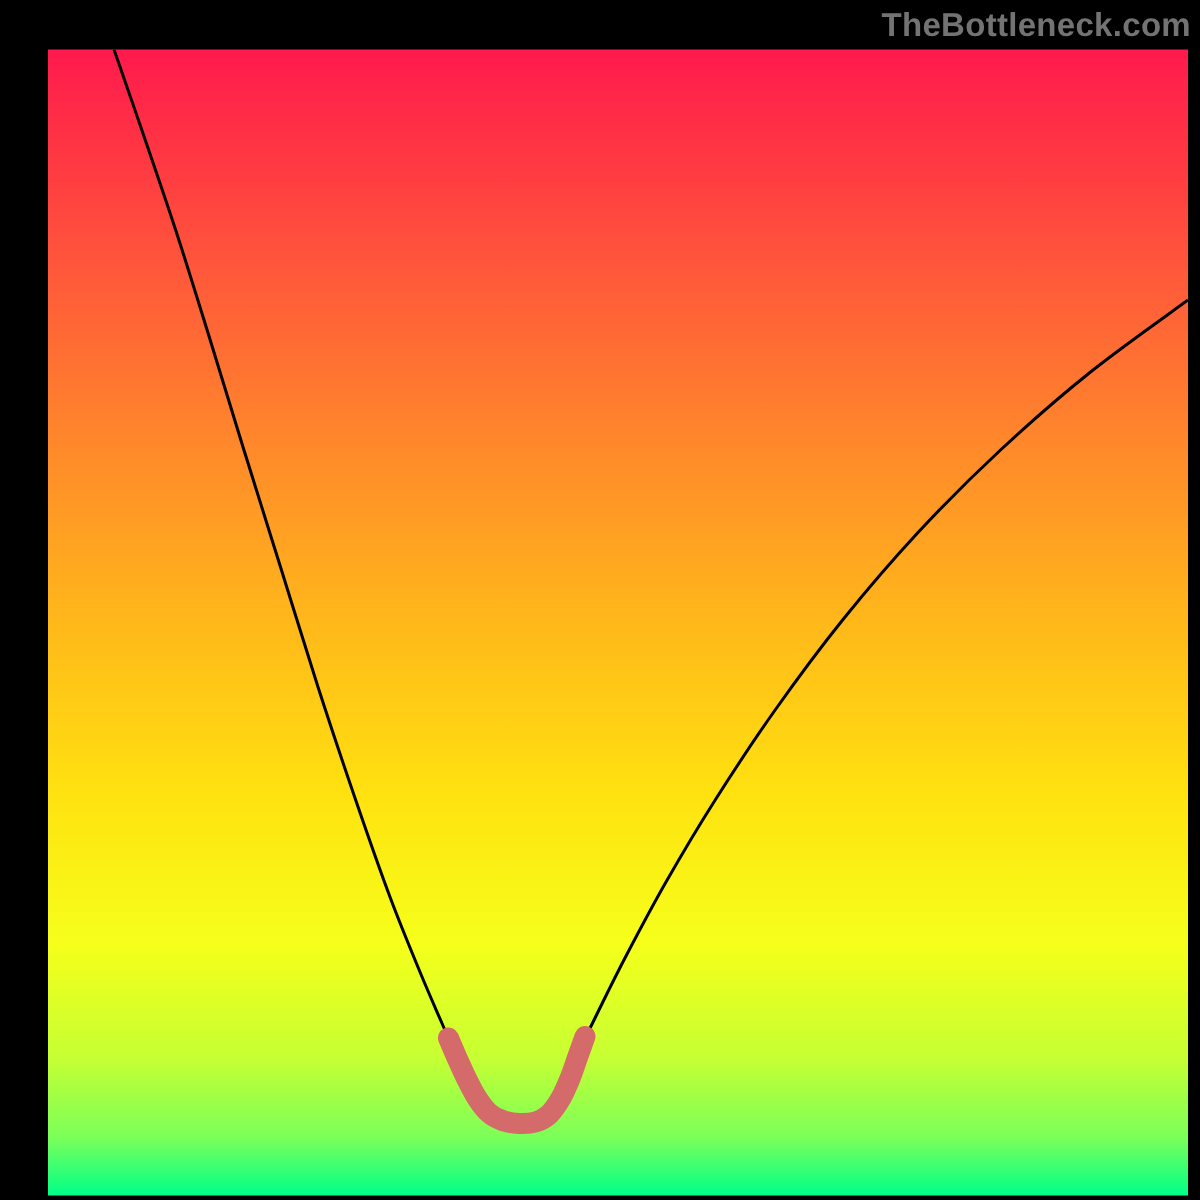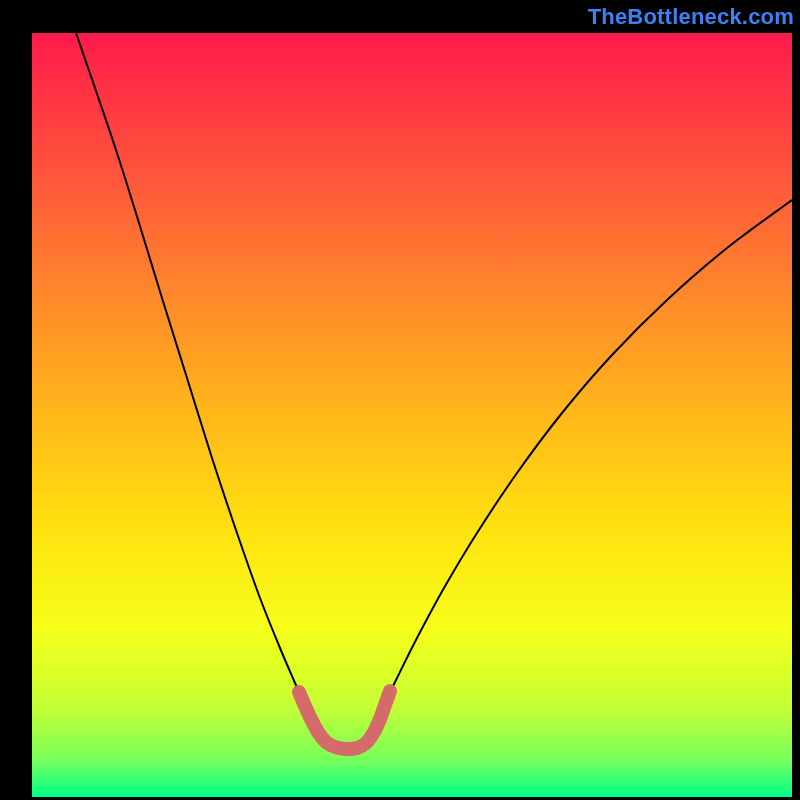--- a/index.html
+++ b/index.html
@@ -31,21 +31,21 @@
       #00ff88 100%
     );
   }
   .watermark {
     position: absolute;
     top: 4px;
     right: 6px;
     font-family: Arial, Helvetica, sans-serif;
     font-size: 22px;
     font-weight: 600;
-    color: #3b82f6;
+    color: #737373;
     letter-spacing: 0.2px;
     user-select: none;
   }
   svg.curves {
     position: absolute;
     left: 0;
     top: 0;
   }
 </style>
 </head>

